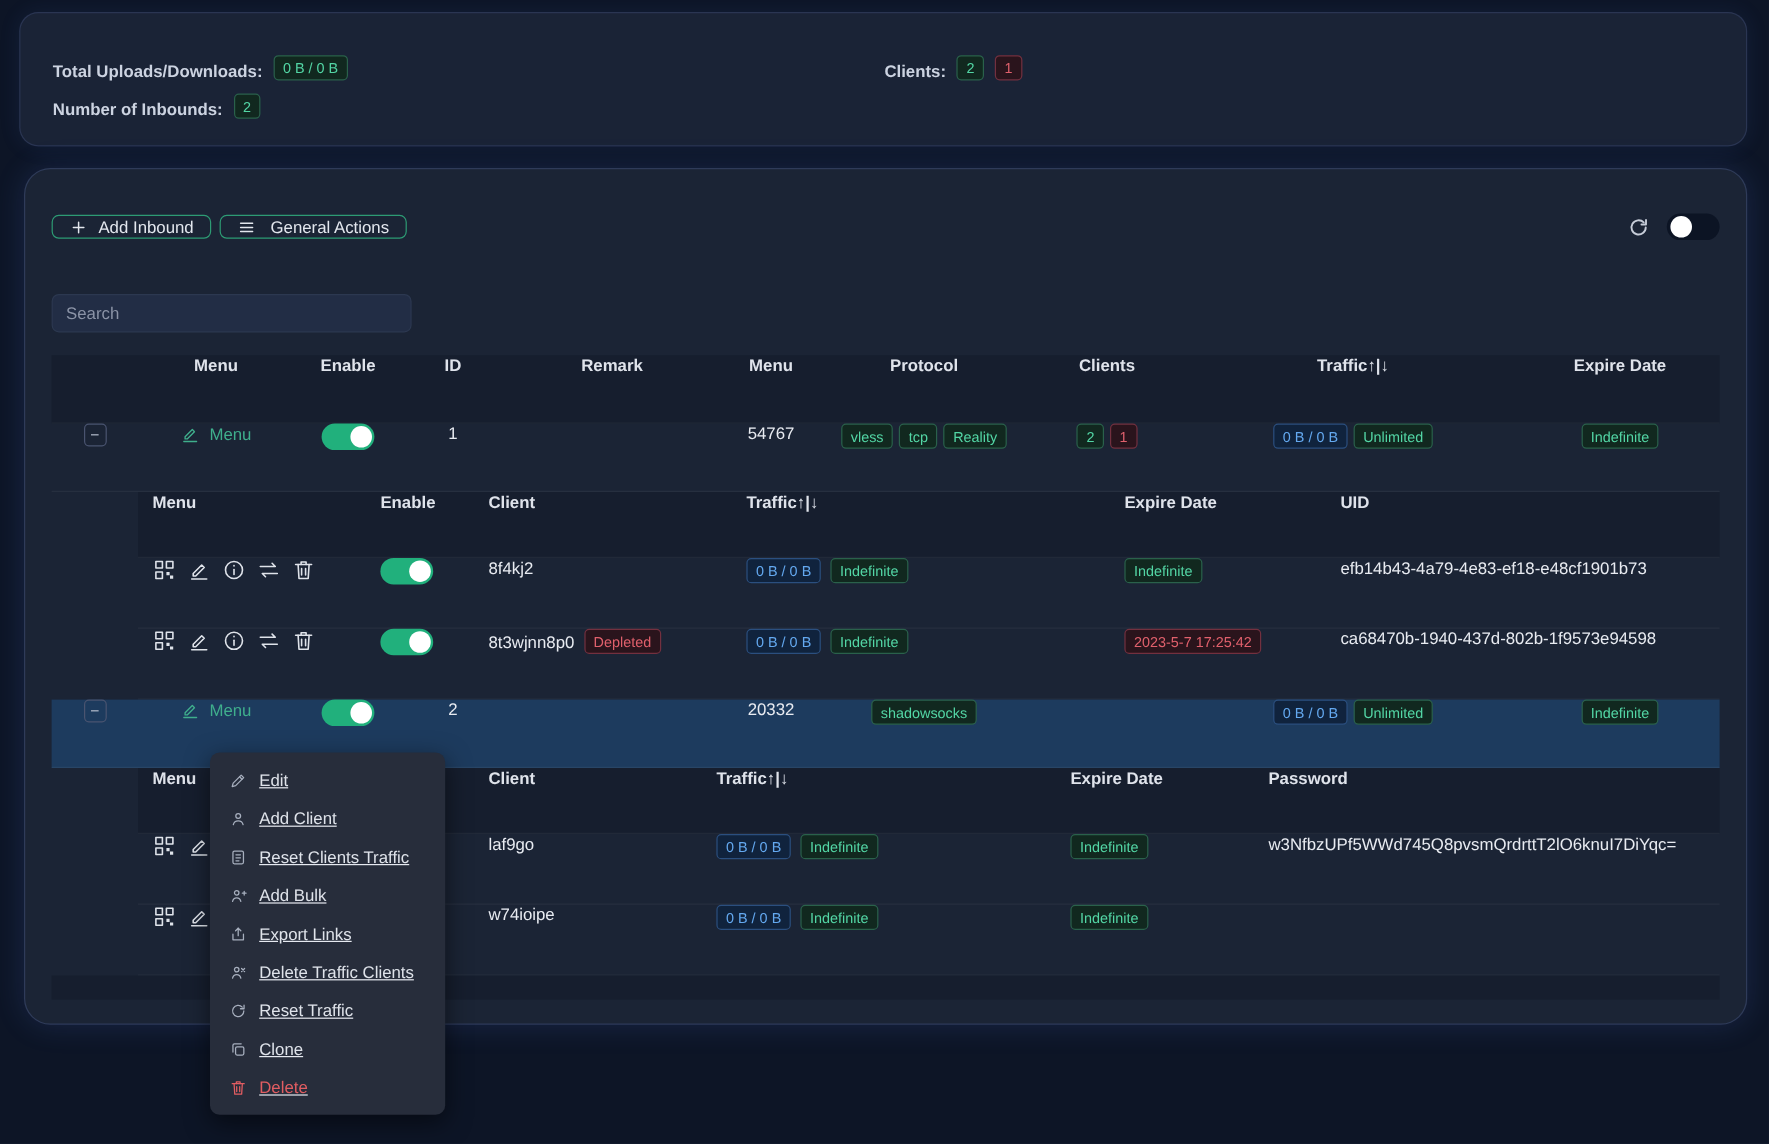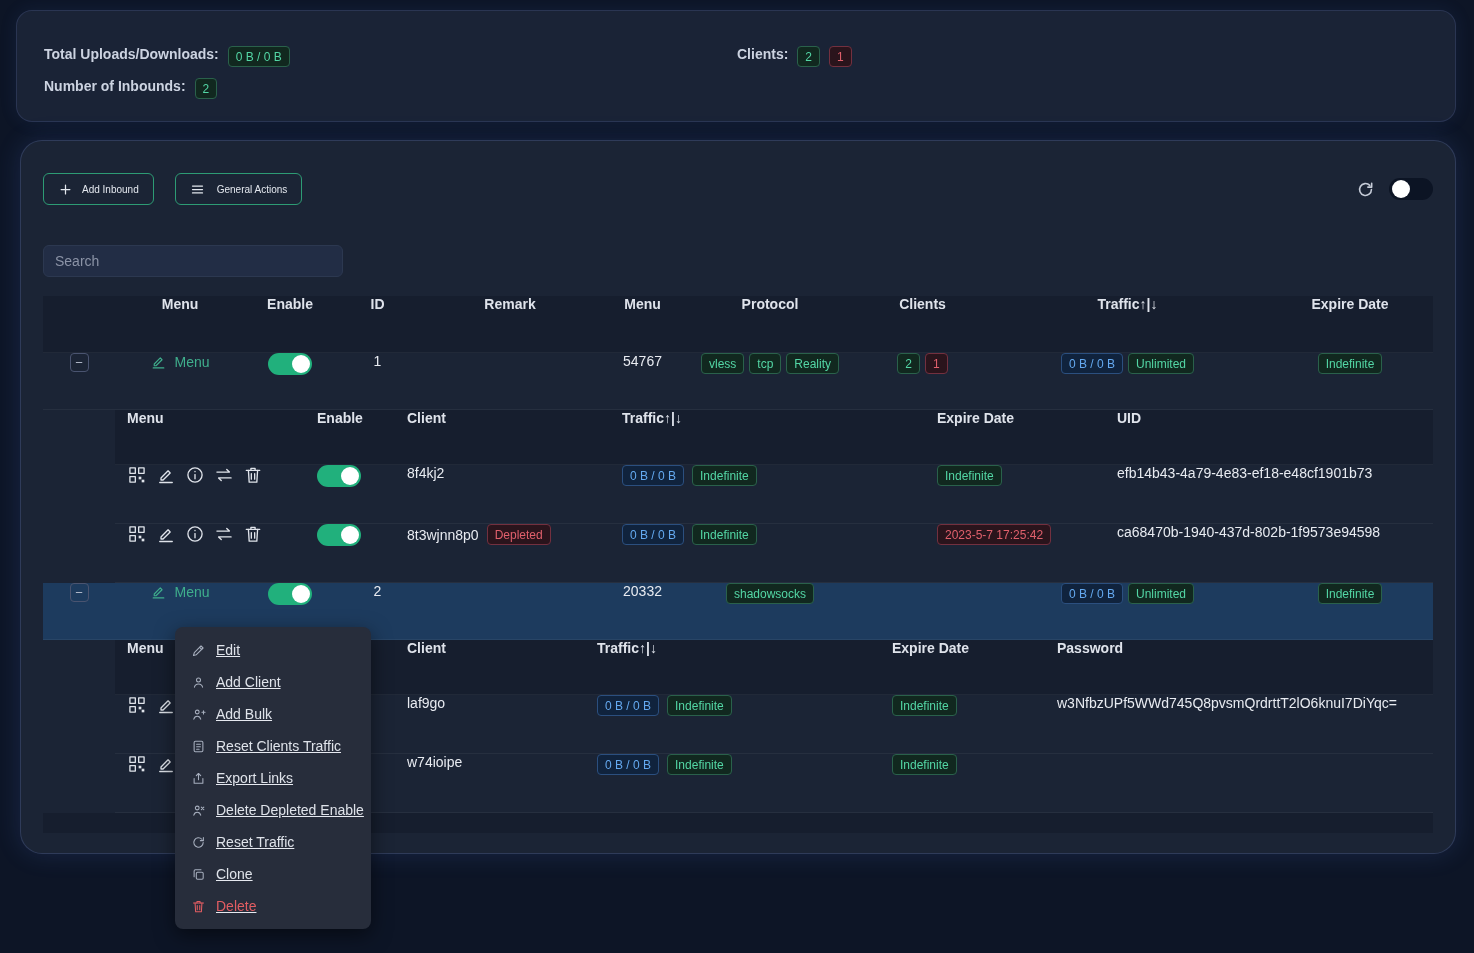--- a/index.html
+++ b/index.html
@@ -15,21 +15,21 @@
   
   .stats-card {
     position:absolute; left:16px; top:10px; width:1440px; height:112px;
     background:#1a2336; border:1px solid rgba(140,165,255,.14);
     border-radius:16px; box-shadow:0 0 18px rgba(80,120,230,.10);
     display:grid; grid-template-columns:1fr 1fr; padding-top:35px;
   }
   .stats-col { padding-left:27px; }
   .stats-col.right { padding-left:1px; }
   .stat-line {
-    display:flex; align-items:flex-start; gap:9px; height:21px; margin-bottom:11px;
+    display:flex; align-items:flex-end; gap:9px; height:21px; margin-bottom:11px;
     font-size:14px; font-weight:700; color:#ccd3e1;
   }
 
   
   .badge {
     display:inline-flex; align-items:center; height:21px; padding:0 7px;
     border-radius:4px; font-size:12px; font-weight:400; line-height:1; white-space:nowrap;
   }
   .badge.green { color:#53d6a5; background:#11281f; border:1px solid #2a614b; }
   .badge.blue  { color:#64a9f0; background:#10233d; border:1px solid #2b4f7f; }
@@ -37,25 +37,25 @@
 
   
   .main-card {
     position:absolute; left:20px; top:140px; width:1436px; height:714px;
     background:#1b2435; border:1px solid rgba(140,165,255,.18);
     border-radius:22px; box-shadow:0 0 26px rgba(90,130,240,.16);
     padding:32px 22px 0 22px;
   }
   .toolbar { display:flex; align-items:center; height:32px; }
   .btn {
-    display:inline-flex; align-items:center; gap:9px; height:32px; padding:0 14px;
+    display:inline-flex; align-items:center; gap:9px; height:20px; padding:0 14px;
     background:transparent; border:1px solid #2d9b74; border-radius:6px;
-    color:#e3e7ee; font-size:10px; font-family:inherit; cursor:pointer;
-  }
-  .btn + .btn { margin-left:21px;gap:12px; }
+    color:#e3e7ee; font-size:14px; font-family:inherit; cursor:pointer;
+  }
+  .btn + .btn { margin-left:7px;gap:12px; }
   .toolbar-right { margin-left:auto; display:flex; align-items:center; gap:14px; }
 
   .switch { width:44px; height:22px; border-radius:11px; background:#21b07c; position:relative; cursor:pointer; flex:none; }
   .switch::after { content:""; position:absolute; top:2px; right:2px; width:18px; height:18px; border-radius:50%; background:#fff; }
   .switch.off { background:#0c1424; }
   .switch.off::after { left:3px; right:auto; }
 
   .search {
     display:block; margin-top:40px; width:300px; height:32px;
     background:#222d45; border:1px solid #2c3850; border-radius:6px;
@@ -481,48 +481,48 @@
     </div>
     <div class="cm-item">
       <svg class="mi" viewBox="0 0 24 24">
           <circle cx="12" cy="8" r="3.2"></circle>
           <path d="M5.5 19.5c.8-3.4 3.4-5 6.5-5s5.7 1.6 6.5 5"></path>
         </svg>
       <span>Add Client</span>
     </div>
     <div class="cm-item">
       <svg class="mi" viewBox="0 0 24 24">
+          <rect x="5" y="3.5" width="14" height="17" rx="2"></rect>
+          <path d="M9 8.5h6M9 12.5h6M9 16.5h4"></path>
+        </svg>
+      <span>Reset Clients Traffic</span>
+    </div>
+    <div class="cm-item">
+      <svg class="mi" viewBox="0 0 24 24">
           <circle cx="10" cy="8" r="3"></circle>
           <path d="M4.5 19.5c.7-3.2 3-4.8 5.5-4.8s4.8 1.6 5.5 4.8"></path>
           <path d="M17.5 8.5h5M20 6v5"></path>
         </svg>
       <span>Add Bulk</span>
     </div>
     <div class="cm-item">
       <svg class="mi" viewBox="0 0 24 24">
-          <rect x="5" y="3.5" width="14" height="17" rx="2"></rect>
-          <path d="M9 8.5h6M9 12.5h6M9 16.5h4"></path>
-        </svg>
-      <span>Reset Clients Traffic</span>
-    </div>
-    <div class="cm-item">
-      <svg class="mi" viewBox="0 0 24 24">
           <path d="M12 14V4"></path>
           <path d="M8.5 7.5L12 4l3.5 3.5"></path>
           <path d="M5 12v7.5h14V12"></path>
         </svg>
       <span>Export Links</span>
     </div>
     <div class="cm-item">
       <svg class="mi" viewBox="0 0 24 24">
           <circle cx="10" cy="8" r="3"></circle>
           <path d="M4.5 19.5c.7-3.2 3-4.8 5.5-4.8s4.8 1.6 5.5 4.8"></path>
           <path d="M16.5 6.5l4 4M20.5 6.5l-4 4"></path>
         </svg>
-      <span>Delete Depleted Enable</span>
+      <span>Delete Traffic Clients</span>
     </div>
     <div class="cm-item">
       <svg class="mi" viewBox="0 0 24 24">
           <path d="M19.5 12a7.5 7.5 0 1 1-2.1-5.2"></path>
           <path d="M19.8 4.2V9H15"></path>
         </svg>
       <span>Reset Traffic</span>
     </div>
     <div class="cm-item">
       <svg class="mi" viewBox="0 0 24 24">

